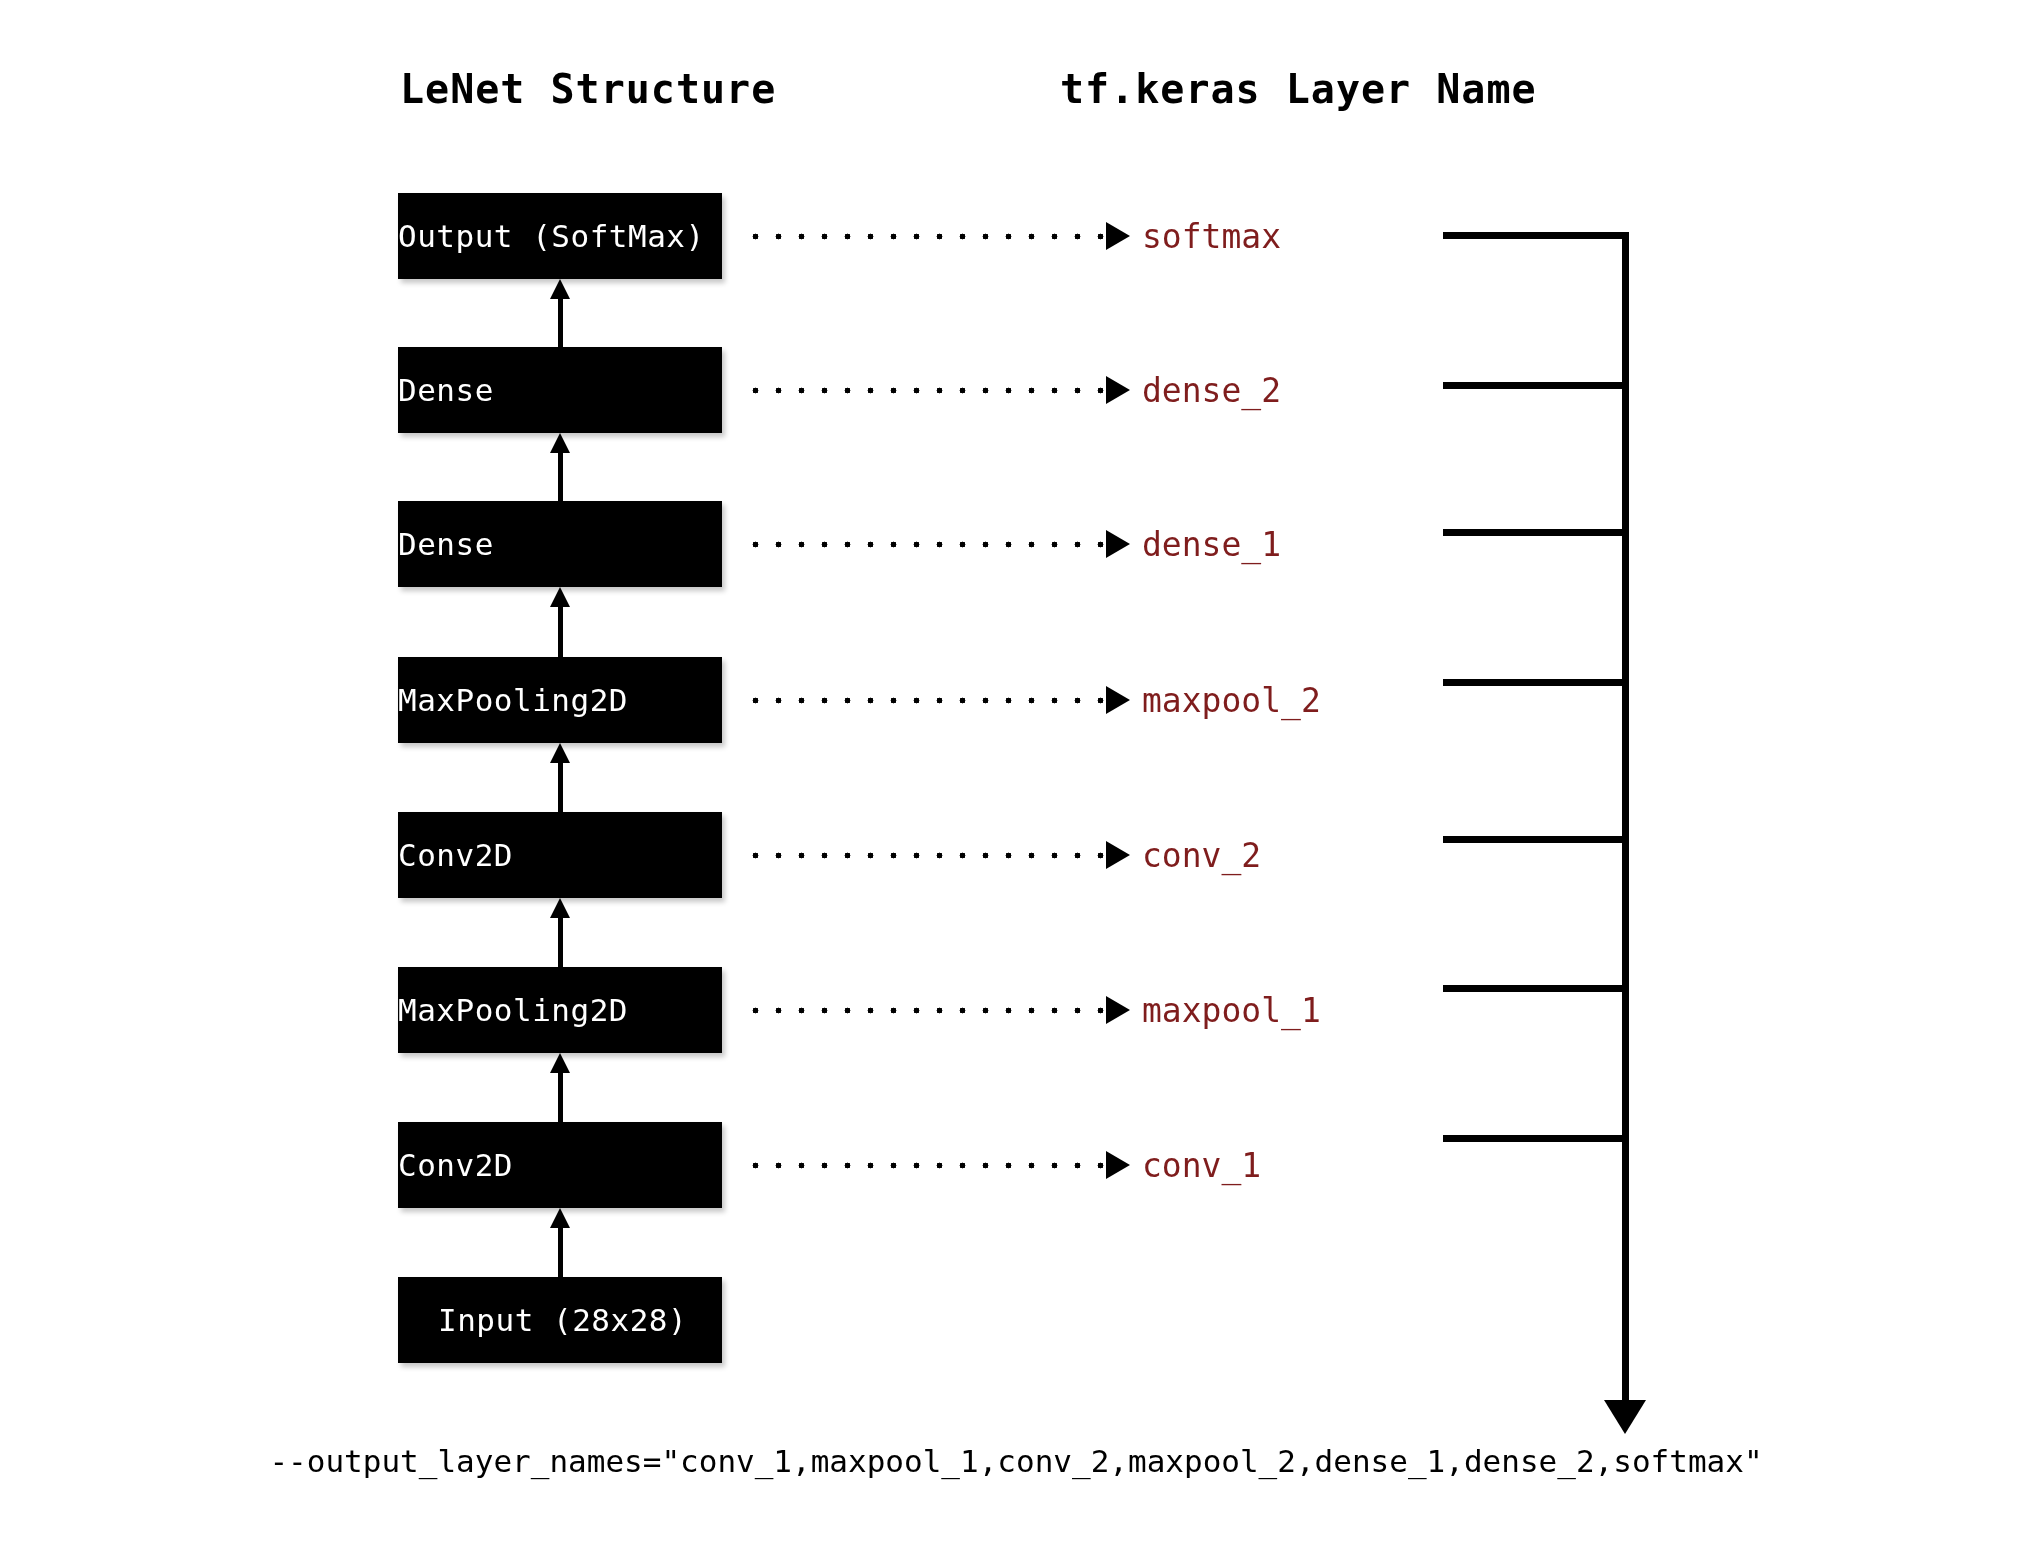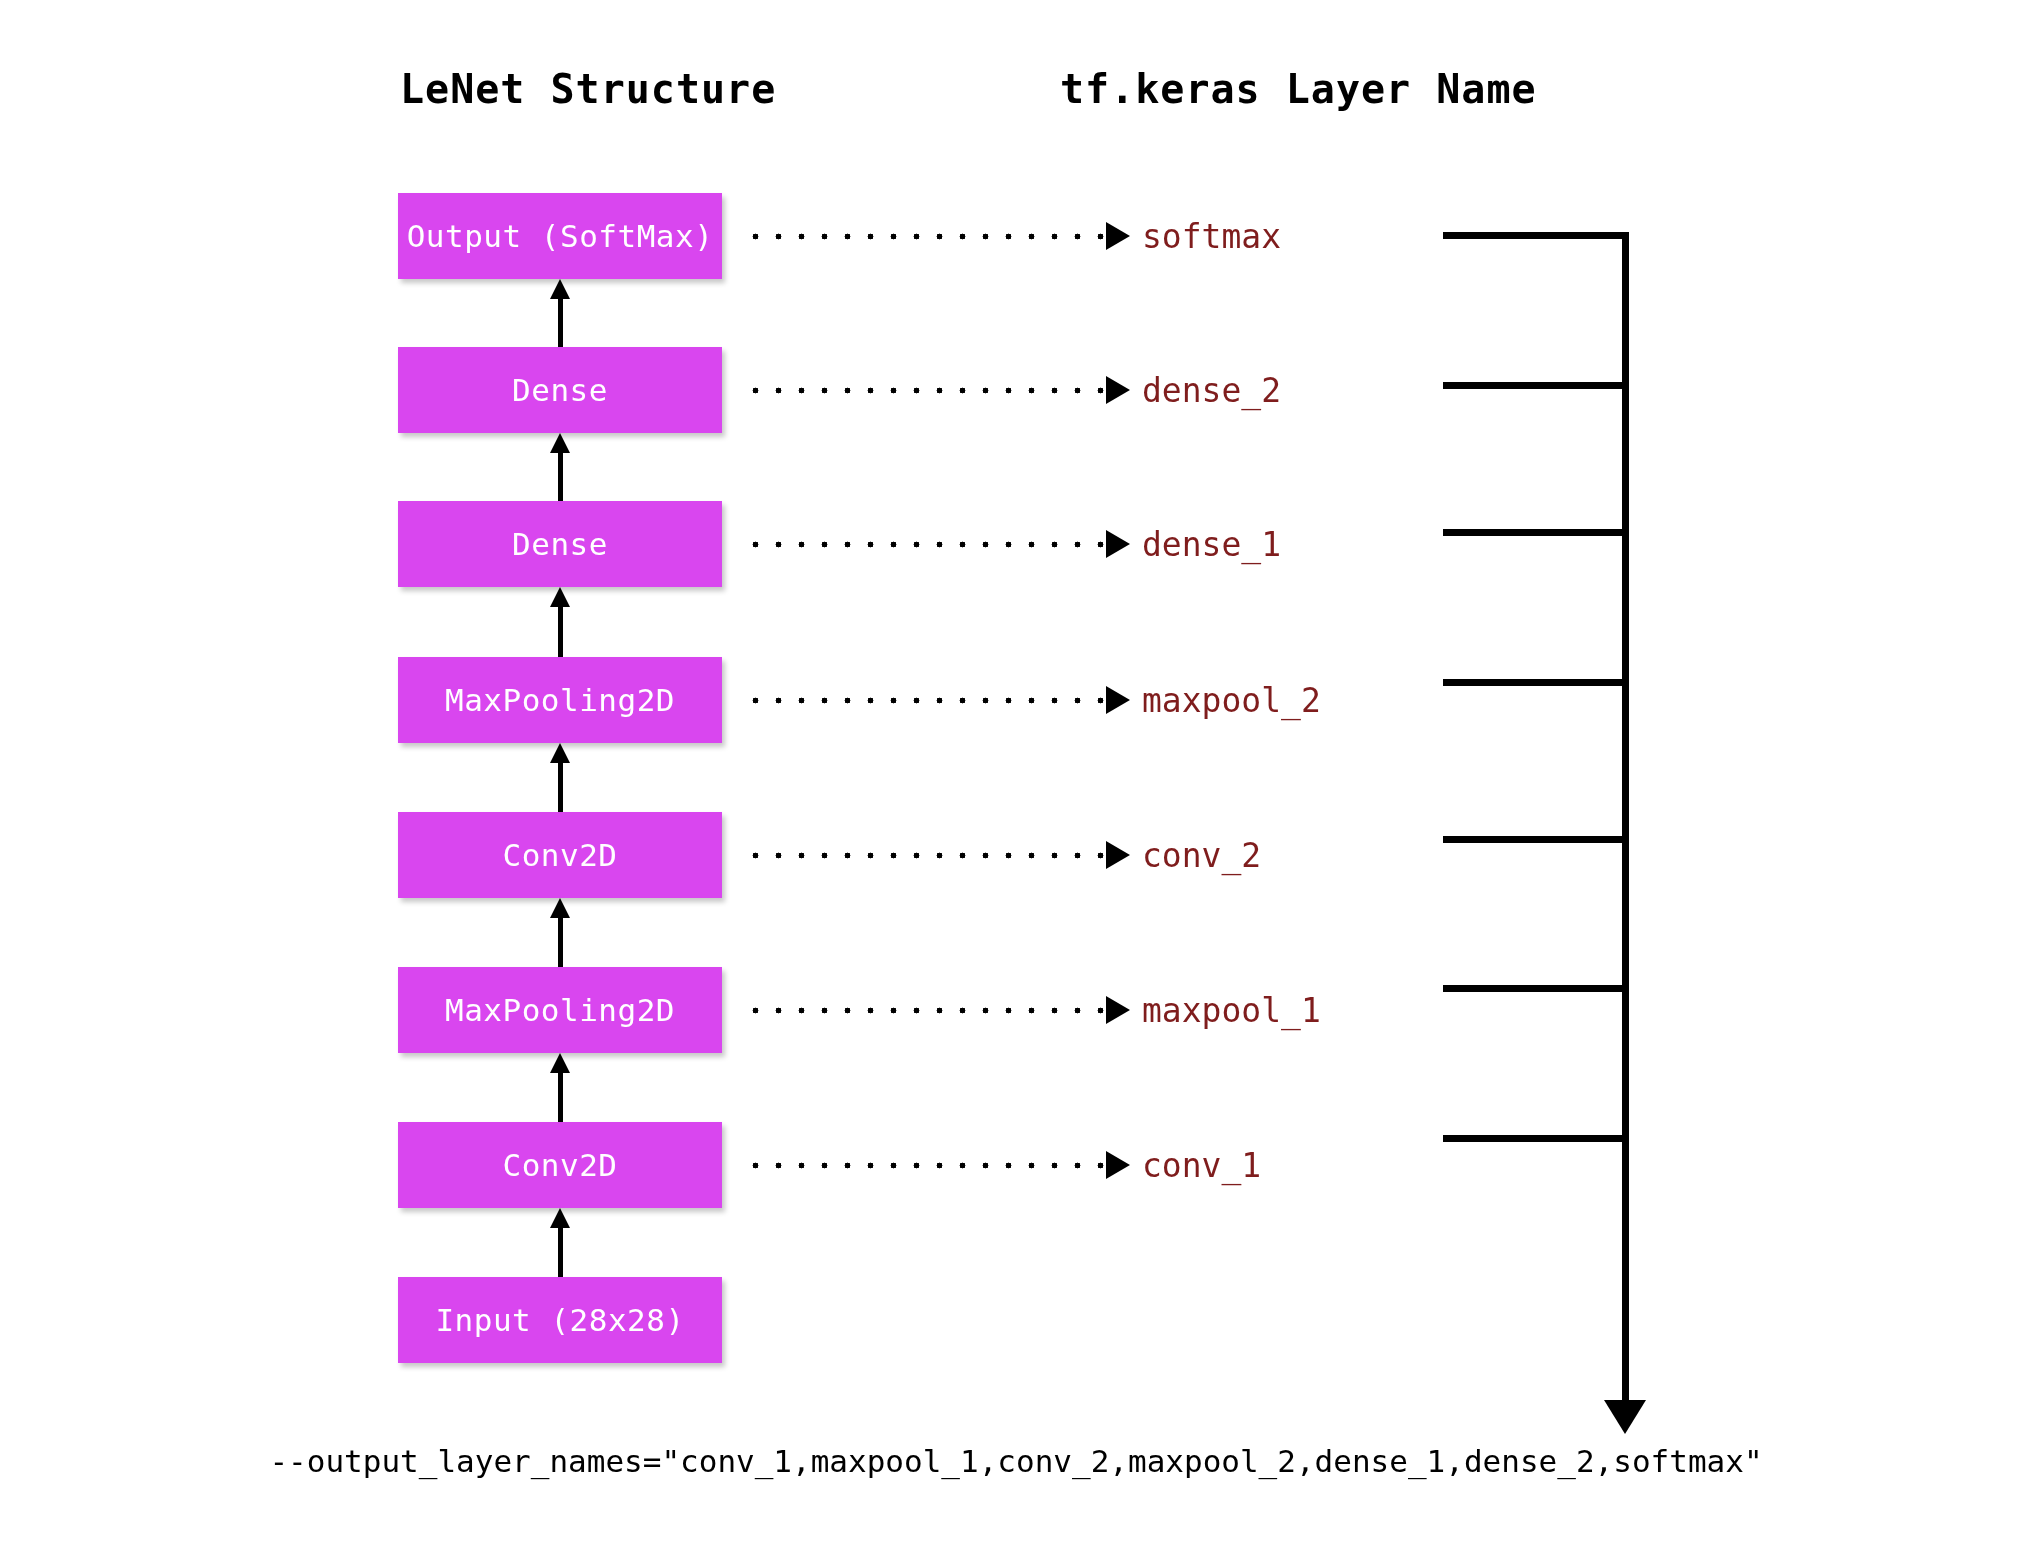--- a/index.html
+++ b/index.html
@@ -32,25 +32,25 @@
   }
   #heading-left  { left: 400px;  top: 66px; }
   #heading-right { left: 1060px; top: 66px; }
 
   
   .layer-box {
     position: absolute;
     left: 398px;
     width: 324px;
     height: 86px;
-    background: #d946ef;
+    background: #000000;
     box-shadow: 3px 4px 5px rgba(0,0,0,0.22);
     display: flex;
     align-items: center;
-    justify-content: center;
+    justify-content: flex-start;
     box-sizing: border-box;
   }
   .layer-box-label {
     font-family: "DejaVu Sans Mono", monospace;
     font-size: 31px;
     color: #ffffff;
     letter-spacing: 0.5px;
     white-space: nowrap;
     line-height: 1;
   }
@@ -178,21 +178,21 @@
       </div>
       <div class="layer-box" style="top: 812px;">
         <span class="layer-box-label">Conv2D</span>
       </div>
       <div class="layer-box" style="top: 967px;">
         <span class="layer-box-label">MaxPooling2D</span>
       </div>
       <div class="layer-box" style="top: 1122px;">
         <span class="layer-box-label">Conv2D</span>
       </div>
-      <div class="layer-box" style="top: 1277px;">
+      <div class="layer-box" style="top: 1277px; padding-left: 40px;">
         <span class="layer-box-label">Input (28x28)</span>
       </div>
     </div>
   <div id="connectors">
       <div class="up-arrow" style="top: 279px; height: 68px;">
         <div class="shaft"></div>
         <div class="head"></div>
       </div>
       <div class="up-arrow" style="top: 433px; height: 68px;">
         <div class="shaft"></div>

